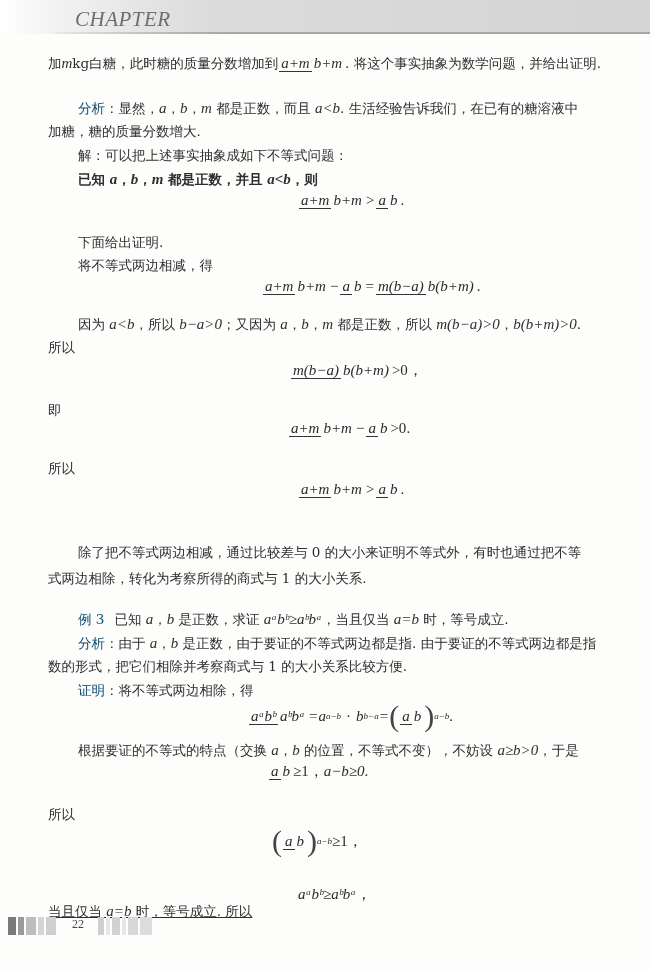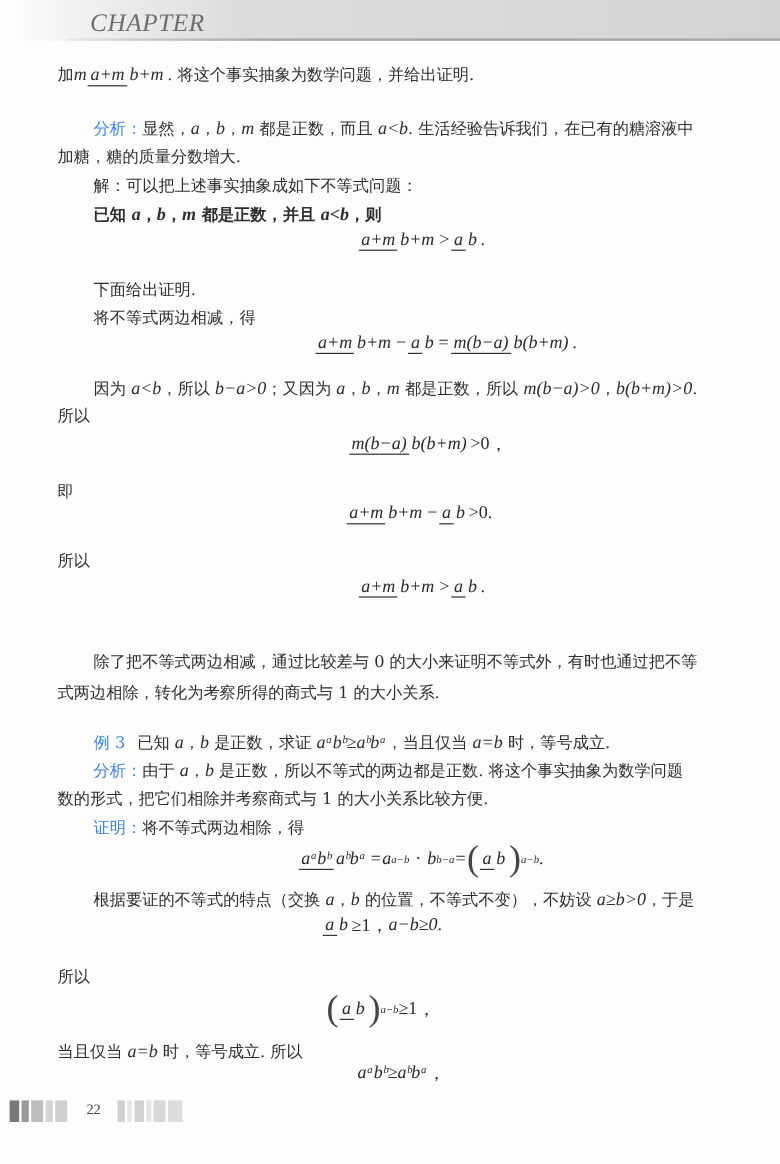--- a/index.html
+++ b/index.html
@@ -27,21 +27,21 @@
     position: absolute; left: 227px; top: 11px;
     font-family: "DejaVu Sans", sans-serif; font-style: italic;
     font-size: 12px; color: #333; white-space: nowrap;
   }
   .book-title span { margin-right: 14px; }
 
   .line {
     position: absolute; font-size: 13.5px; line-height: 18px; white-space: nowrap;
     color: #2e2e2e;
   }
-  .label-gray { color: #3b82f6; }
+  .label-gray { color: #0c4a6e; }
   i.v { font-family: "Liberation Serif", serif; font-style: italic; font-size: 15px; }
 
   .math {
     position: absolute; font-family: "Liberation Serif", serif; font-size: 15px;
     color: #2a2a2a; white-space: nowrap; display: flex; align-items: center;
   }
   .math i { font-style: italic; }
   .frac {
     display: inline-flex; flex-direction: row; align-items: center;
     vertical-align: middle; margin: 0 1px;
@@ -69,20 +69,21 @@
 <body>
 
 <div class="header">
   <div class="chapter-label">CHAPTER</div>
 </div>
 <div class="header-rule"></div>
 
 <div class="line" style="left:48px;top:54px;display:flex;align-items:center;">
   <span>加</span>
     <i class="v">m</i>
+    <span> kg白糖，此时糖的质量分数增加到</span>
   <span class="frac" style="font-family:'Liberation Serif',serif;font-style:italic;font-size:15px;">
     <span class="n">a+m</span>
     <span class="d">b+m</span>
   </span>
   <span>. 将这个事实抽象为数学问题，并给出证明.</span>
 </div>
 
 <div class="line" style="left:78px;top:99px;">
   <span class="label-gray">分析：</span><span>显然，</span><i class="v">a</i><span>，</span><i class="v">b</i><span>，</span><i class="v">m</i><span> 都是正数，而且 </span><i class="v">a&lt;b</i><span>. 生活经验告诉我们，在已有的糖溶液中</span>
 </div>
@@ -175,21 +176,21 @@
 </div>
 
 <div class="line" style="left:78px;top:543px;">除了把不等式两边相减，通过比较差与 0 的大小来证明不等式外，有时也通过把不等</div>
 <div class="line" style="left:48px;top:569px;">式两边相除，转化为考察所得的商式与 1 的大小关系.</div>
 
 <div class="line" style="left:78px;top:610px;">
   <span class="label-gray" style="margin-right:10px;">例 3</span><span>已知 </span><i class="v">a</i><span>，</span><i class="v">b</i><span> 是正数，求证 </span><i class="v">aᵃbᵇ≥aᵇbᵃ</i><span>，当且仅当 </span><i class="v">a=b</i><span> 时，等号成立.</span>
 </div>
 
 <div class="line" style="left:78px;top:634px;">
-  <span class="label-gray">分析：</span><span>由于 </span><i class="v">a</i><span>，</span><i class="v">b</i><span> 是正数，所以不等式的两边都是正数. 将这个事实抽象为数学问题</span>
+  <span class="label-gray">分析：</span><span>由于 </span><i class="v">a</i><span>，</span><i class="v">b</i><span> 是正数，由于要证的不等式两边都是指. 由于要证的不等式两边都是指</span>
 </div>
 <div class="line" style="left:48px;top:657px;">数的形式，把它们相除并考察商式与 1 的大小关系比较方便.</div>
 
 <div class="line" style="left:78px;top:681px;">
   <span class="label-gray">证明：</span><span>将不等式两边相除，得</span>
 </div>
 
 <div class="math" style="left:248px;top:701px;">
   <span class="frac">
       <i class="n">aᵃbᵇ</i>
@@ -233,21 +234,21 @@
   <span class="frac">
       <i class="n">a</i>
       <i class="d">b</i>
     </span>
   <span class="paren">)</span>
   <sup class="e" style="vertical-align:18px;">a−b</sup>
   <span>≥1</span>
   <span>，</span>
 </div>
 
-<div class="line" style="left:48px;top:868px;">
+<div class="line" style="left:48px;top:902px;text-decoration:underline;">
   <span>当且仅当 </span><i class="v">a=b</i><span> 时，等号成立. 所以</span>
 </div>
 
 <div class="math" style="left:298px;top:885px;">
   <i>aᵃbᵇ≥aᵇbᵃ</i>
   <span>，</span>
 </div>
 
 <div class="footer-bars">
   <div style="width:8px;background:#7a7a7a;"></div>

